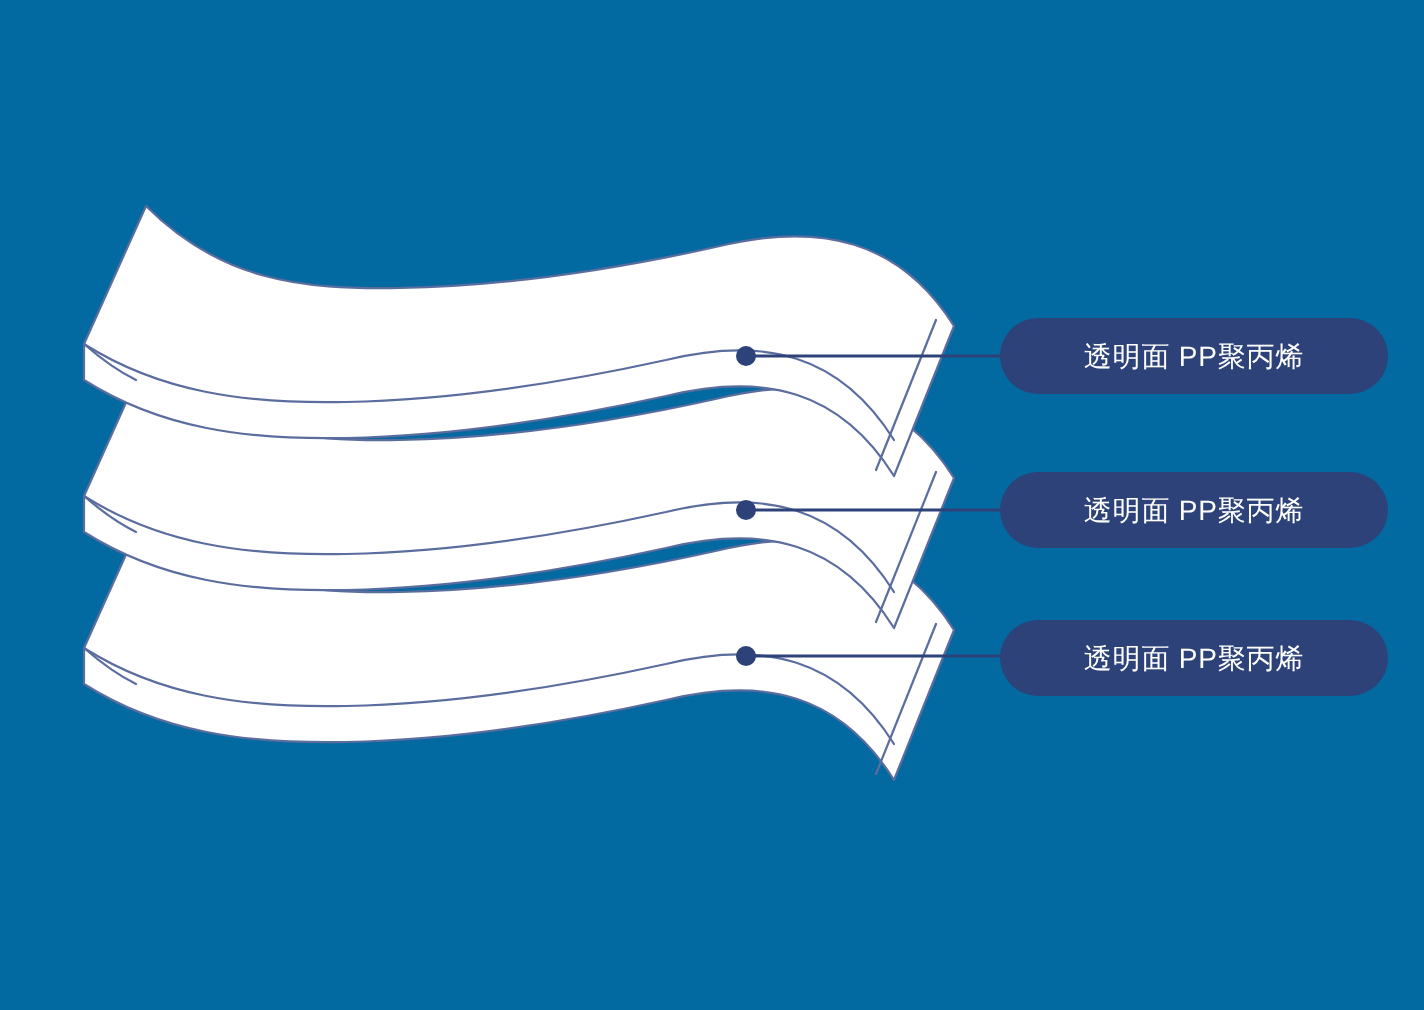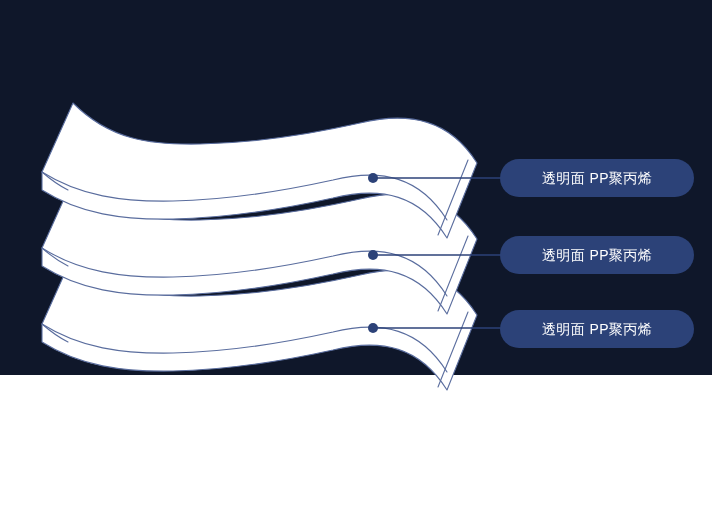--- a/index.html
+++ b/index.html
@@ -10,22 +10,22 @@
   }
   body {
     width: 712px;
     height: 505px;
     overflow: hidden;
     font-family: "Liberation Sans", "DejaVu Sans", sans-serif;
   }
   #stage {
     position: relative;
     width: 712px;
-    height: 375px;
-    background: #0f172a;
+    height: 505px;
+    background: #0369a1;
     text-decoration: underline;
   }
   #diagram-svg {
     position: absolute;
     left: 0;
     top: 0;
     width: 712px;
     height: 505px;
   }
   .sheet-outline {

